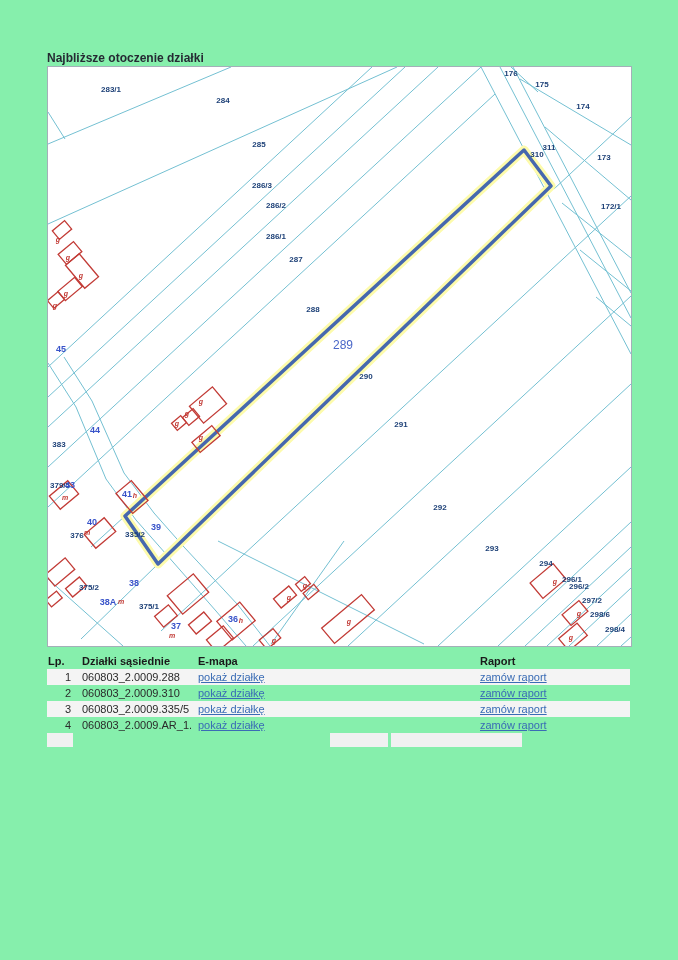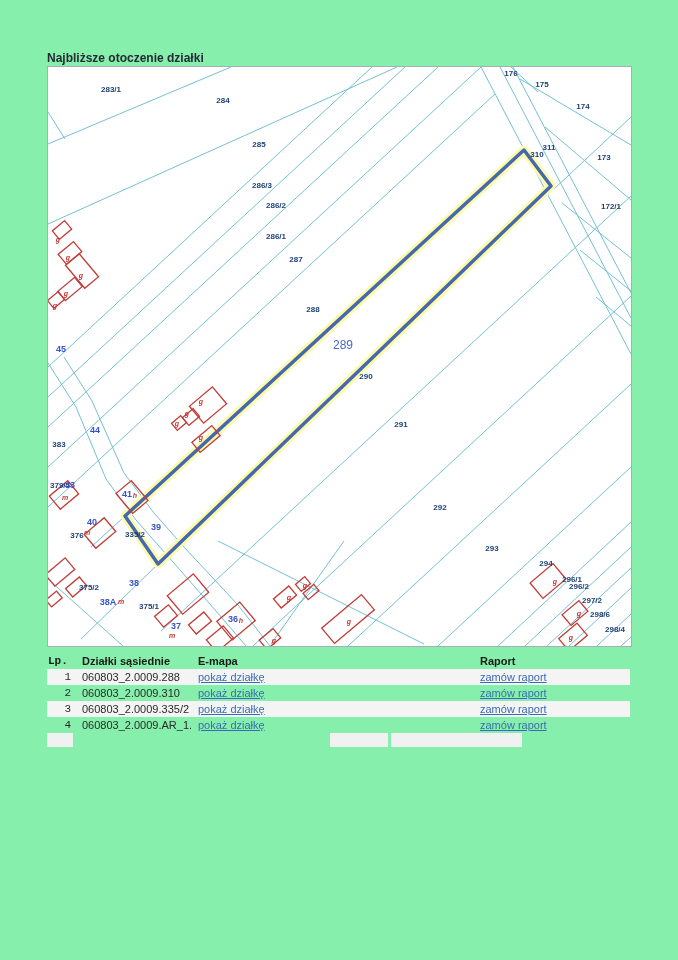--- a/index.html
+++ b/index.html
@@ -17,21 +17,21 @@
   text.lr{fill:#c23b36;font-size:7px;font-weight:bold;font-style:italic;}
   .cl{stroke:#74c0d2;stroke-width:1;fill:none;}
   .bld{stroke:#c23b36;stroke-width:1.3;fill:none;}
   
   .tbl{position:absolute;left:47px;top:652px;width:583px;font-size:11px;color:#2a2a2a;}
   .tr{display:grid;grid-template-columns:28px 116px 140px 142px auto;align-items:center;}
   .thead{height:17px;font-weight:bold;color:#1a1a1a;}
   .row{height:16px;}
   .row.stripe{background:#f4f4f4;}
   .td,.th{padding:0 0 0 7px;white-space:nowrap;overflow:hidden;}
-  .th.lp,.td.lp{padding:0 4px 0 0;font-family:Liberation Mono, monospace;}
+  .th.lp,.td.lp{padding:0 4px 0 0;}
   .th.lp{padding-left:1px;}
   .td.lp{text-align:right;}
   .tbl a{color:#3a6cb5;text-decoration:underline;cursor:pointer;margin-top:32px;}
   .partial-row{position:relative;height:14px;}
   .partial-row .blk{position:absolute;top:0;height:14px;background:#f1f1f1;}
   .blk.b1{left:0;width:26px;}
   .blk.b2{left:283px;width:58px;}
   .blk.b3{left:344px;width:131px;}
 </style>
 </head>
@@ -203,21 +203,21 @@
         </div>
         <div class="tr row">
           <div class="td lp">2</div>
           <div class="td">060803_2.0009.310</div>
           <div class="td"><a>pokaż działkę</a></div>
           <div class="td"></div>
           <div class="td"><a>zamów raport</a></div>
         </div>
         <div class="tr row stripe">
           <div class="td lp">3</div>
-          <div class="td">060803_2.0009.335/2</div>
+          <div class="td">060803_2.0009.335/5</div>
           <div class="td"><a>pokaż działkę</a></div>
           <div class="td"></div>
           <div class="td"><a>zamów raport</a></div>
         </div>
         <div class="tr row">
           <div class="td lp">4</div>
           <div class="td">060803_2.0009.AR_1.290</div>
           <div class="td"><a>pokaż działkę</a></div>
           <div class="td"></div>
           <div class="td"><a>zamów raport</a></div>

